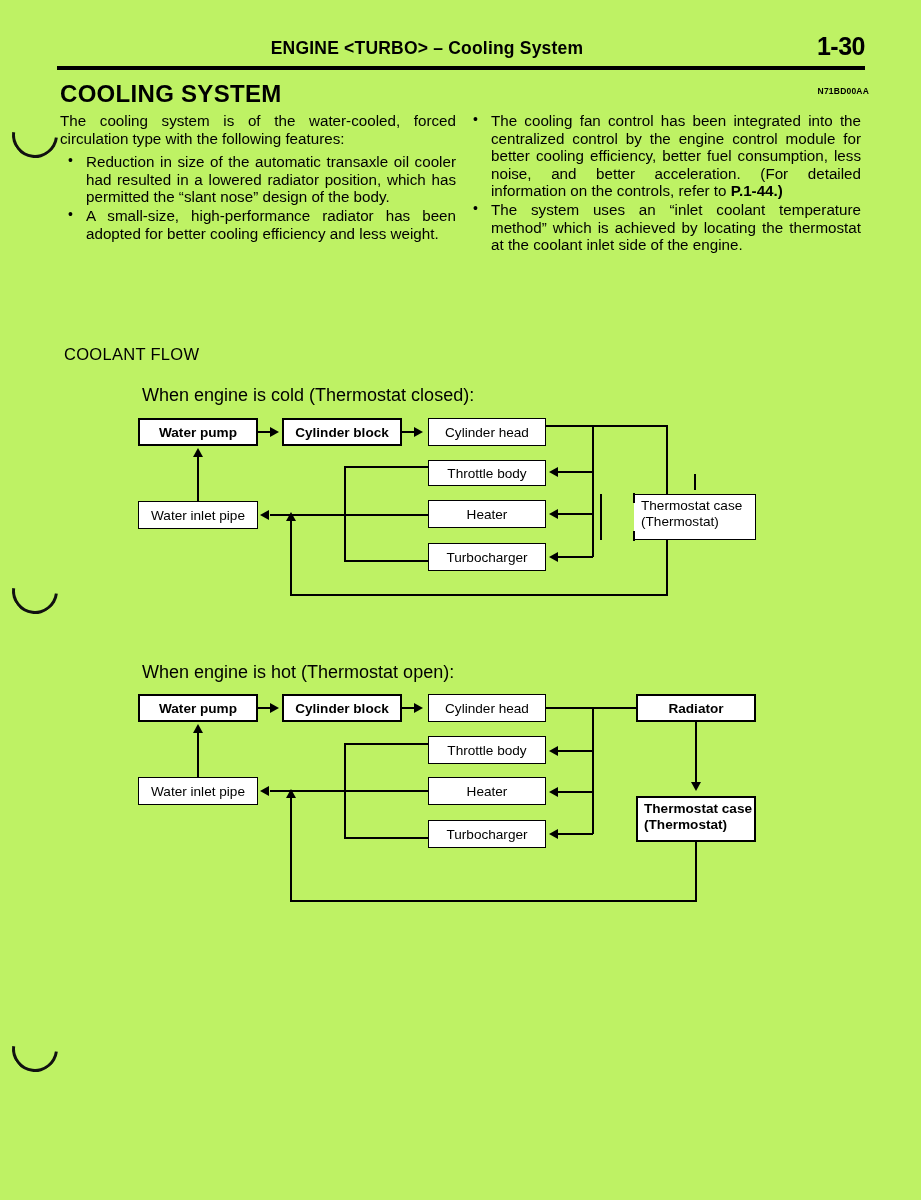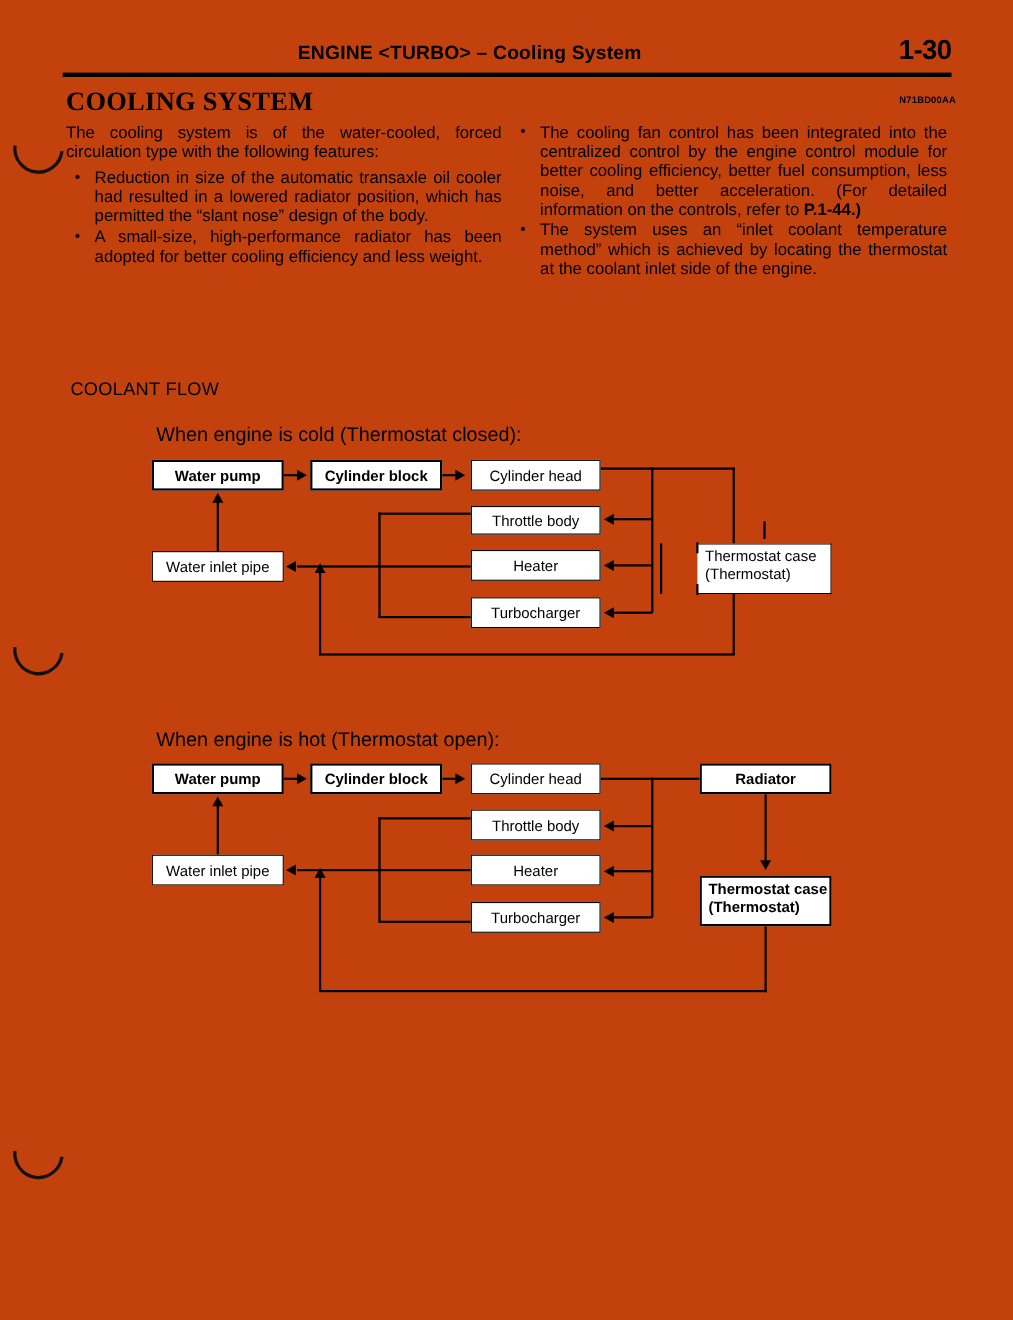--- a/index.html
+++ b/index.html
@@ -9,21 +9,21 @@
     background: #ffffff;
   }
   body {
     font-family: "Liberation Sans", sans-serif;
     color: #000000;
   }
   #page {
     position: relative;
     width: 921px;
     height: 1200px;
-    background: #c2410c;
+    background: #bef264;
     overflow: hidden;
   }
 
   
   .crescent {
     position: absolute;
     width: 40px;
     height: 40px;
     border: 3px solid #111;
     border-radius: 50%;
@@ -69,21 +69,20 @@
   }
 
   
   #section-title {
     position: absolute;
     left: 60px;
     top: 80px;
     font-size: 24px;
     font-weight: bold;
     letter-spacing: 0.3px;
-    font-family: Liberation Serif, serif;
   }
   #doc-code {
     position: absolute;
     right: 52px;
     top: 86px;
     font-size: 8.5px;
     font-weight: bold;
     letter-spacing: 0.2px;
   }
 

